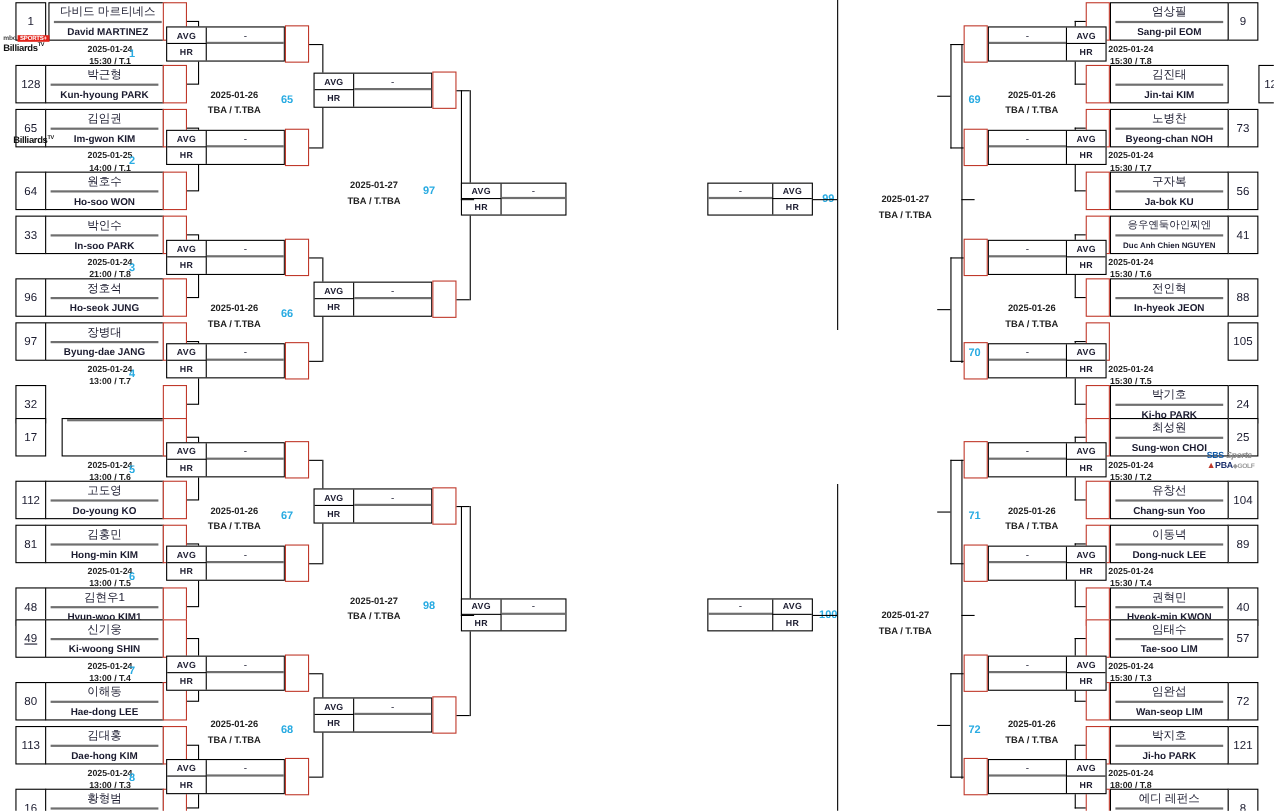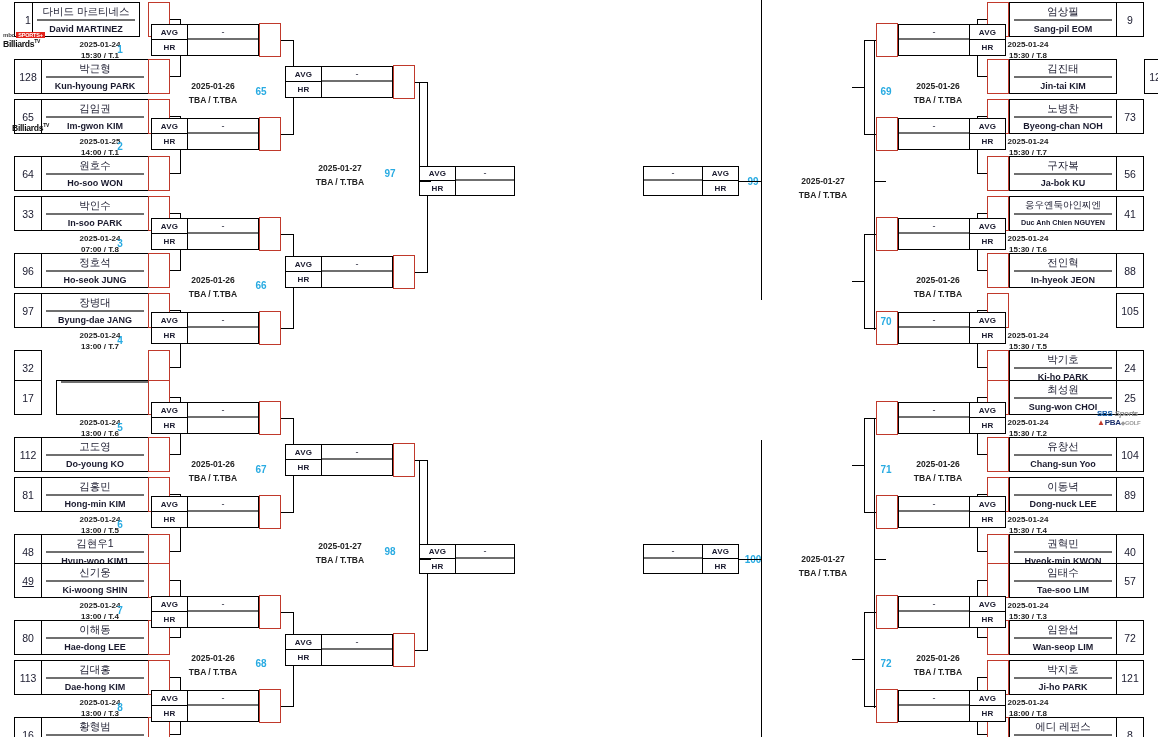--- a/index.html
+++ b/index.html
@@ -109,21 +109,21 @@
   .logo-sbs i{color:#8a8a8a;font-style:italic;font-weight:bold;text-align:center;}
   .logo-pba{font-size:8px;font-weight:bold;color:#c0392b;letter-spacing:-.3px;}
   .logo-pba b{color:#1a2e6b;}
   .logo-pba u{color:#9a9a9a;text-decoration:none;font-size:6px;}
 </style>
 </head>
 <body>
 
 <div class="stage" id="stage">
     <div class="seed" style="left: 14px; top: 2px;">1</div>
-    <div class="pcell" style="left: 32px; top: 2px;">
+    <div class="pcell" style="left: 44px; top: 2px;">
       <div class="nm-ko">다비드 마르티네스</div>
       <div class="nm-en">David MARTINEZ</div>
     </div>
     <div class="stub" style="left: 148px; top: 2px;"></div>
     <div class="seed" style="left: 14px; top: 59px;">128</div>
     <div class="pcell" style="left: 41px; top: 59px;">
       <div class="nm-ko">박근형</div>
       <div class="nm-en">Kun-hyoung PARK</div>
     </div>
     <div class="stub" style="left: 148px; top: 59px;"></div>
@@ -164,21 +164,21 @@
     </div>
     <div class="stub" style="left: 148px; top: 196px;"></div>
     <div class="seed" style="left: 14px; top: 253px;">96</div>
     <div class="pcell" style="left: 41px; top: 253px;">
       <div class="nm-ko">정호석</div>
       <div class="nm-en">Ho-seok JUNG</div>
     </div>
     <div class="stub" style="left: 148px; top: 253px;"></div>
     <div class="meta" style="left: 55px; top: 233px; width: 90px;">
       <div>2025-01-24</div>
-      <div>07:00 / T.8</div>
+      <div>21:00 / T.8</div>
     </div>
     <div class="mno" style="left: 106px; top: 238px; width: 28px;">3</div>
     <div class="ln lnh" style="left: 170px; top: 213px; width: 10px; height: 1px;"></div>
     <div class="ln lnh" style="left: 170px; top: 270px; width: 10px; height: 1px;"></div>
     <div class="ln lnv" style="left: 180px; top: 213px; width: 1px; height: 58px;"></div>
     <div class="ln lnh" style="left: 180px; top: 242px; width: 10px; height: 1px;"></div>
     <div class="seed" style="left: 14px; top: 293px;">97</div>
     <div class="pcell" style="left: 41px; top: 293px;">
       <div class="nm-ko">장병대</div>
       <div class="nm-en">Byung-dae JANG</div>

